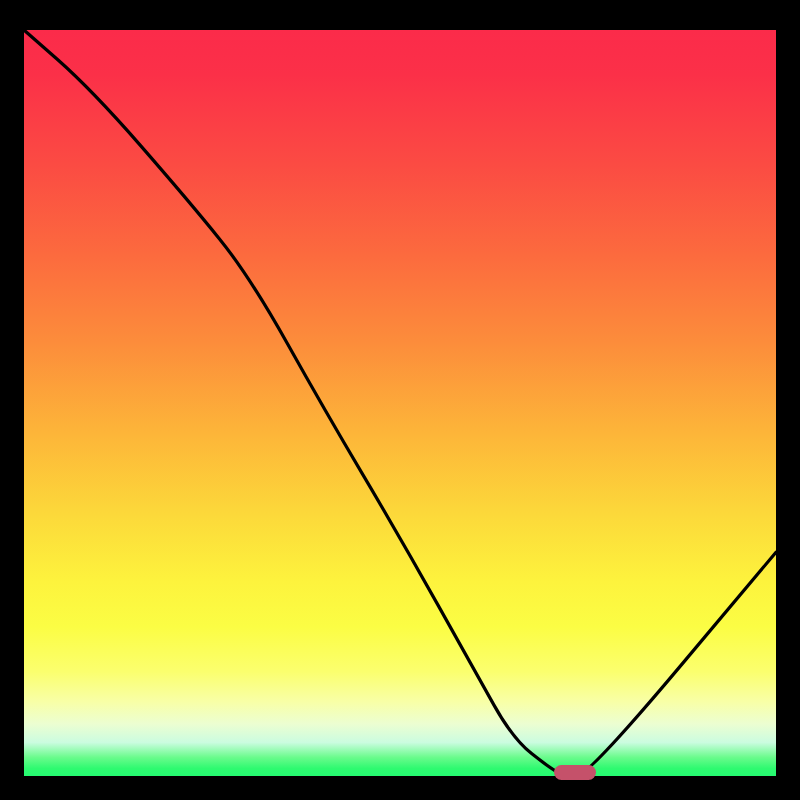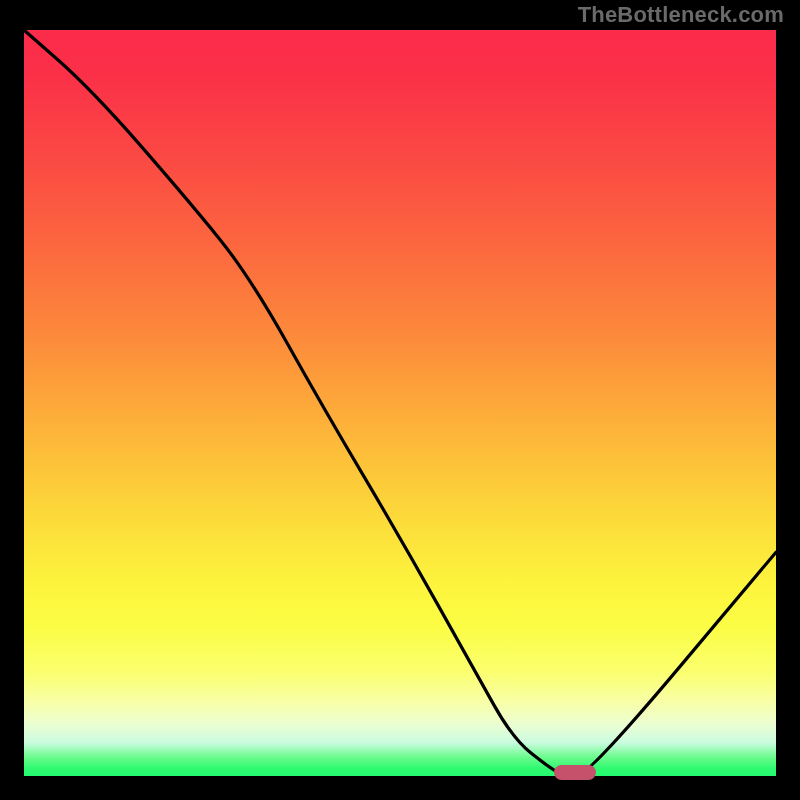--- a/index.html
+++ b/index.html
@@ -71,21 +71,20 @@
   .marker {
     position: absolute;
     background: #c5516a;
     border-radius: 10px;
   }
 </style>
 </head>
 <body>
 
 <div class="outer">
-  <div class="attribution">TheBottleneck.com</div>
 
   <div class="plot-frame">
     <div class="plot-area">
       <div class="gradient"></div>
 
       <svg class="curve" viewBox="0 0 752 746" preserveAspectRatio="none">
         <path id="curve-path" d="M 0.0 0.0 Q 0.0 0.0 33.8 29.8 Q 67.7 59.7 116.6 115.6 Q 165.4 171.6 195.5 208.9 Q 225.6 246.2 263.2 313.3 Q 300.8 380.5 338.4 443.9 Q 376.0 507.3 413.6 574.4 Q 451.2 641.6 470.0 675.1 Q 488.8 708.7 507.6 723.6 Q 526.4 738.5 533.9 742.3 Q 541.4 746.0 552.7 746.0 Q 564.0 746.0 658.0 634.1 T 752.0 522.2" fill="none" stroke="#000" stroke-width="3.2" stroke-linecap="round" stroke-linejoin="round"></path>
       </svg>
 
       <div class="marker" id="optimal-marker" style="left: 530.16px; width: 41.36px; top: 734.77px; height: 15px; background: rgb(197, 81, 106);"></div>

